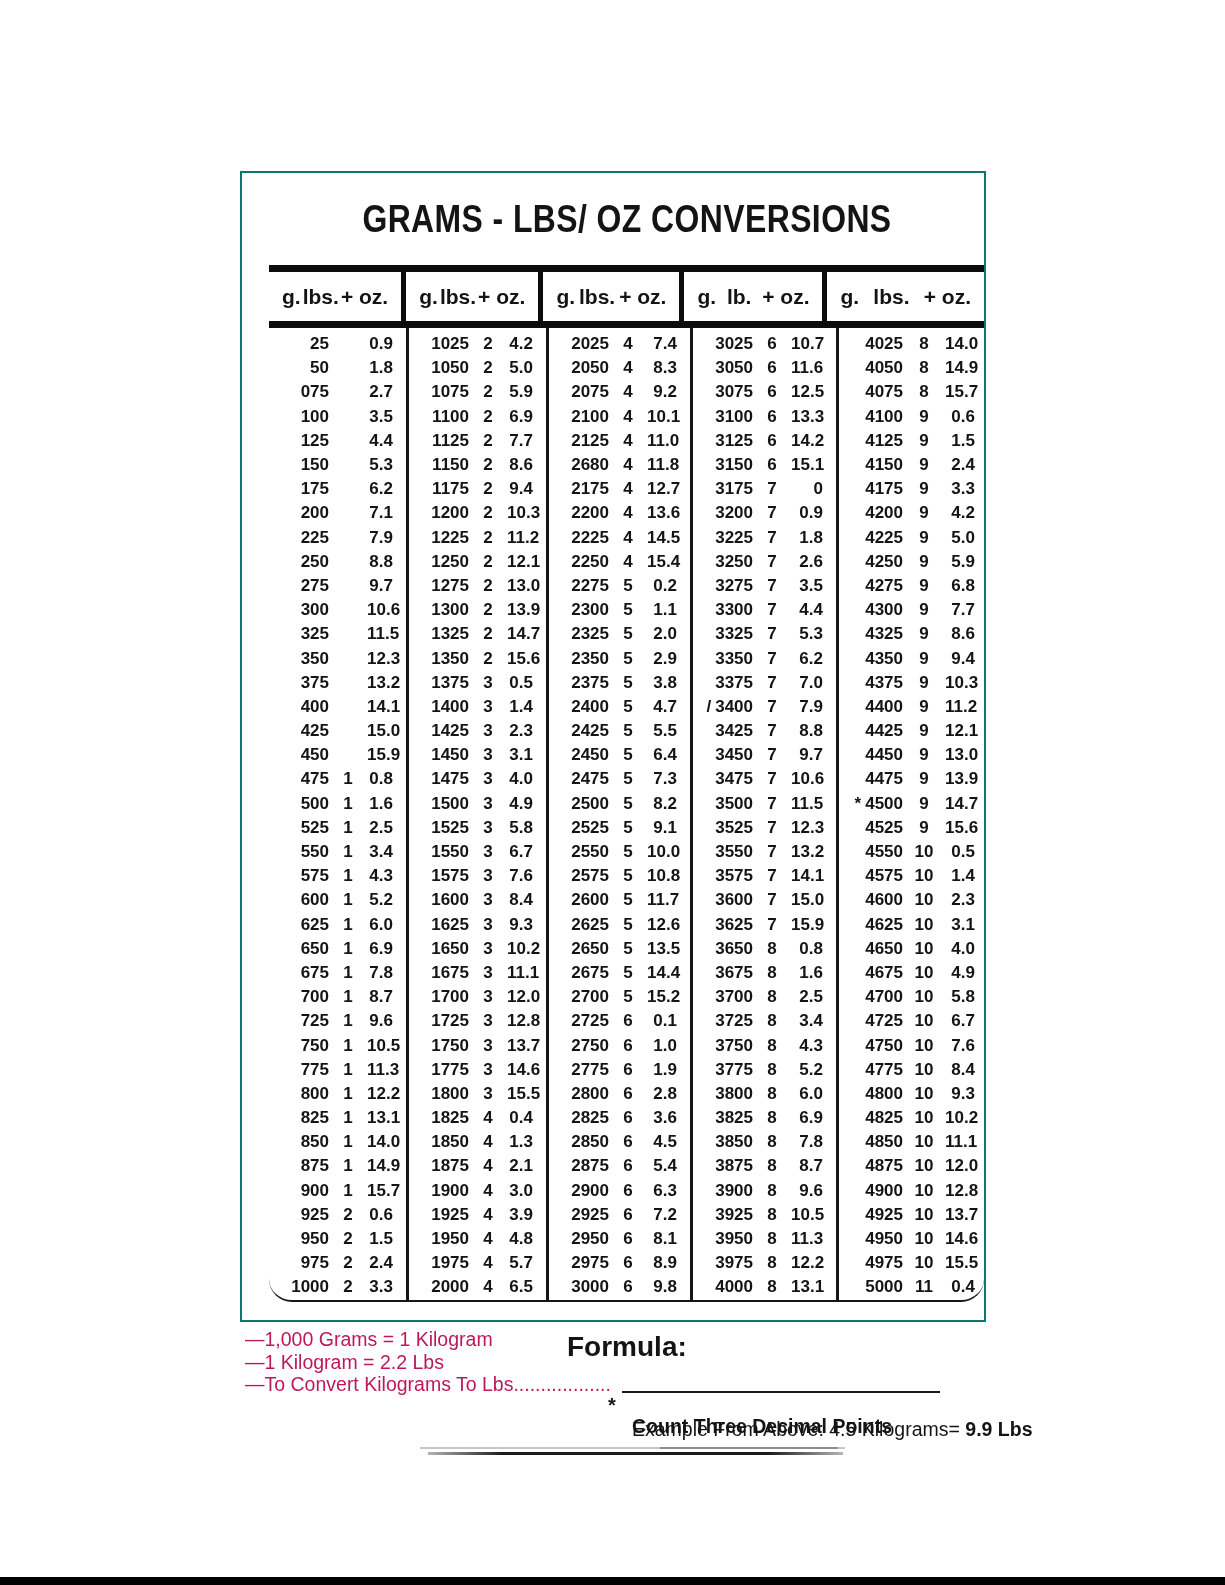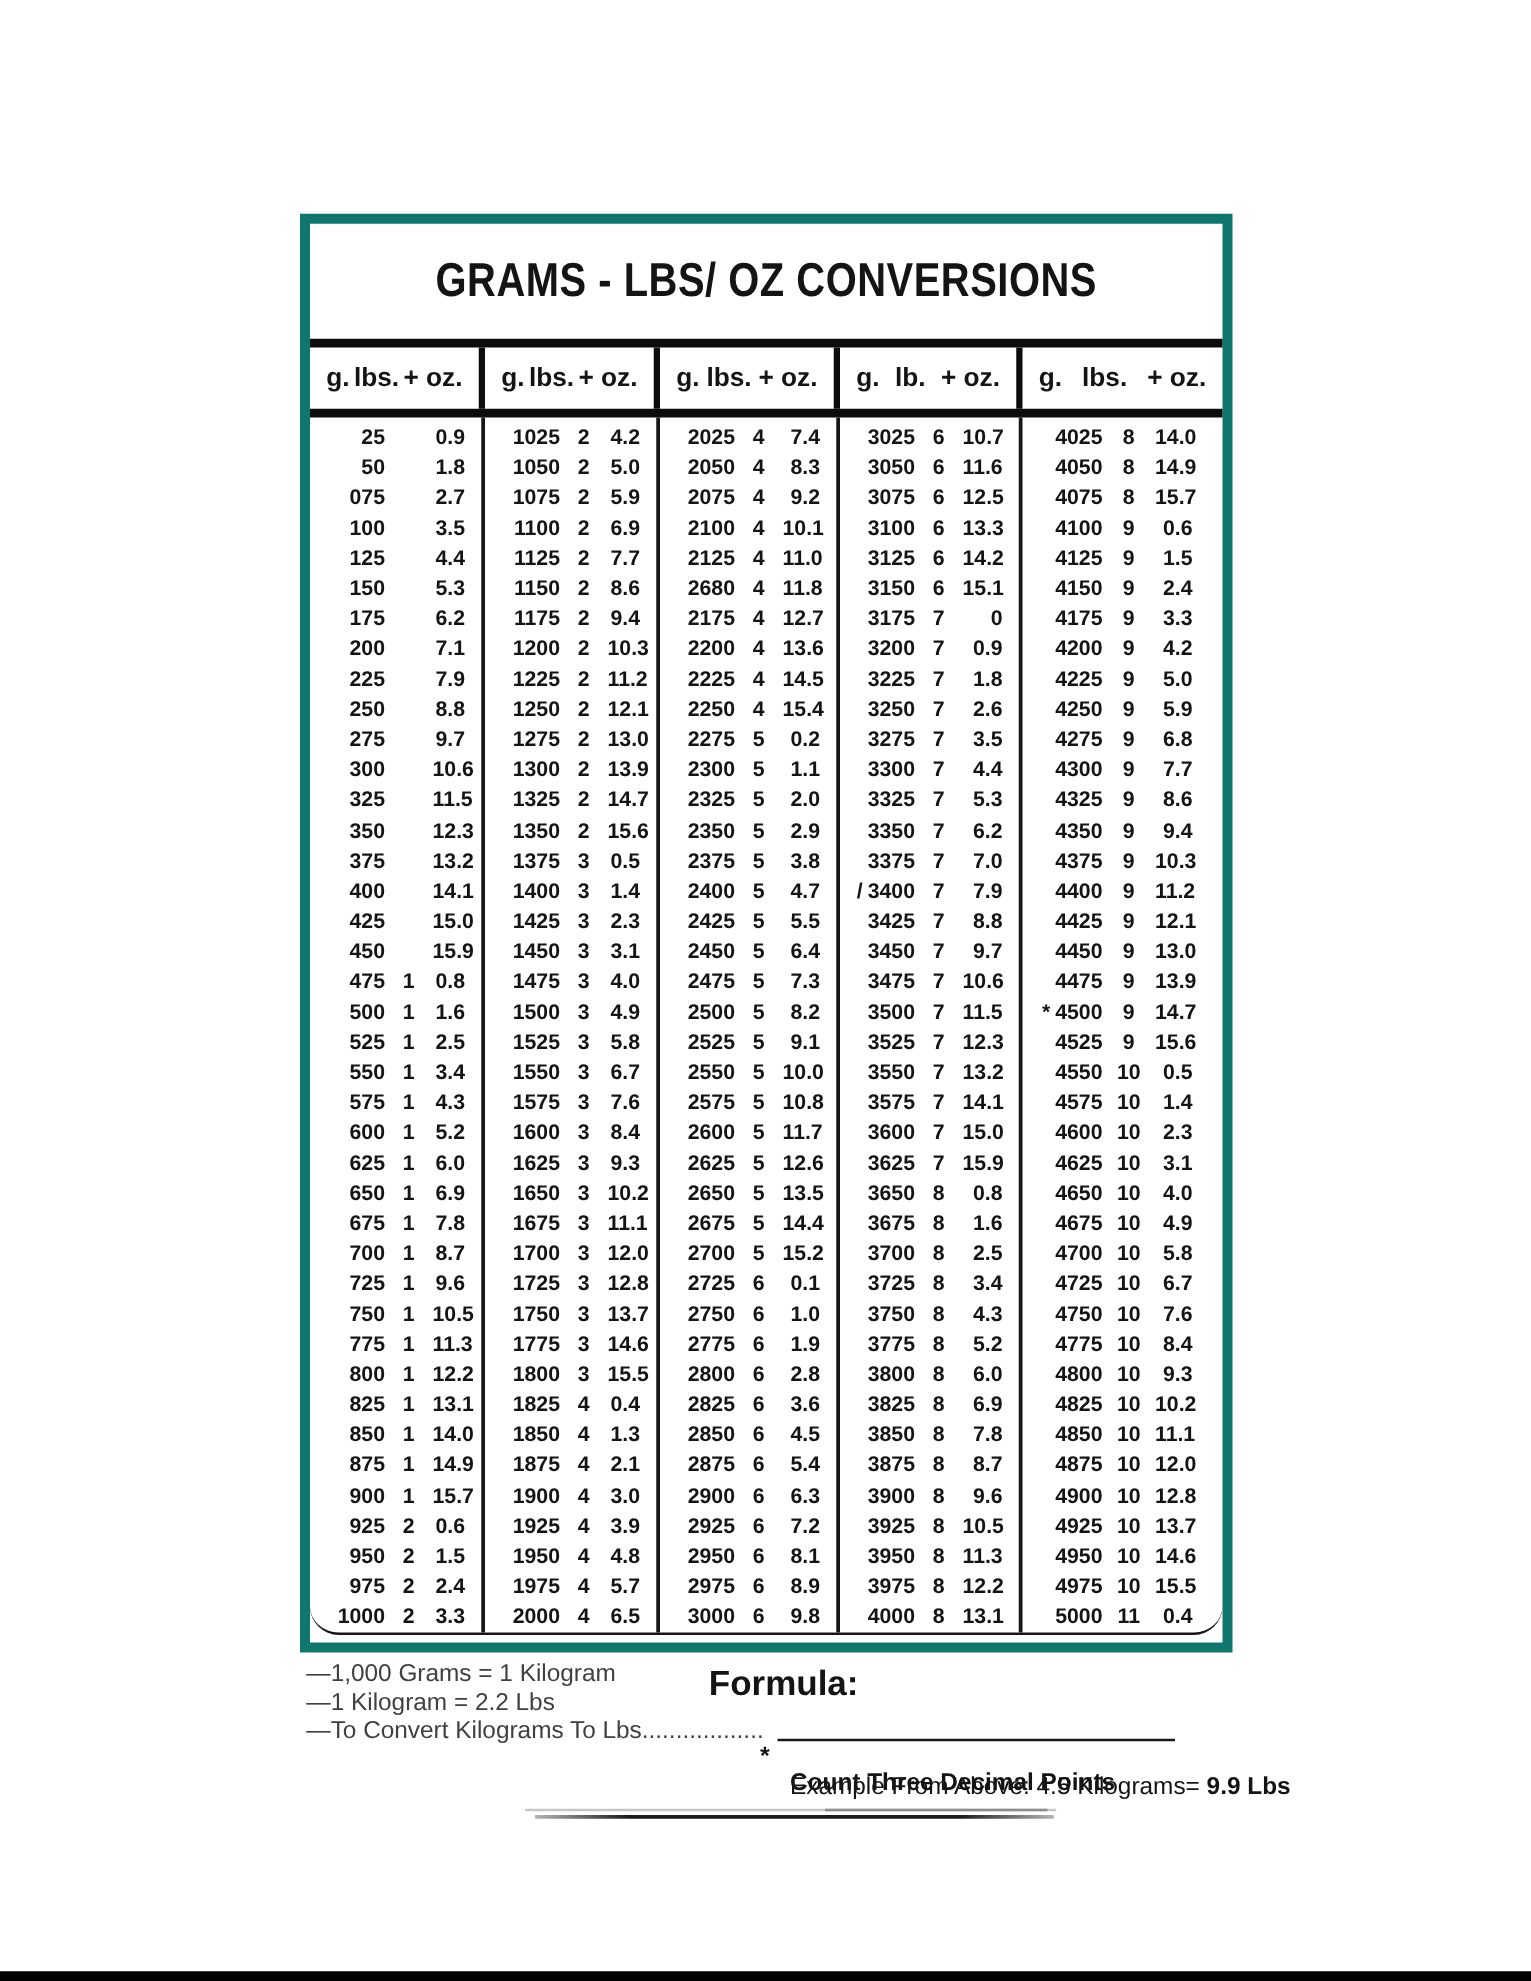--- a/index.html
+++ b/index.html
@@ -1,21 +1,21 @@
 <!DOCTYPE html>
 <html><head>
 <meta charset="utf-8">
 <style>
   html,body{margin:0;padding:0;background:#ffffff;}
   .page{position:relative;width:1225px;height:1585px;background:#ffffff;overflow:hidden;
         font-family:"Liberation Sans",sans-serif;color:#141414;}
 
   
   .conv-table{position:absolute;left:240px;top:171px;width:746px;height:1151px;
-              box-sizing:border-box;border:8px solid #0f766e;background:#fff;}
+              box-sizing:border-box;border:2px solid #0f766e;background:#fff;padding-left:27px;}
   .title-box{height:92px;display:flex;align-items:center;justify-content:center;}
   .title-box .title{font-size:38px;font-weight:bold;letter-spacing:.5px;
                     transform:scaleX(.84);transform-origin:center;white-space:nowrap;}
   .band{height:7px;background:#0c0c0c;}
 
   .header-row{display:flex;height:49px;}
   .header-cell{box-sizing:border-box;border-right:5px solid #0c0c0c;display:flex;
                align-items:center;justify-content:space-between;padding:0 13px;
                font-size:21px;font-weight:bold;white-space:nowrap;}
   .header-cell:last-child{border-right:none;}
@@ -29,21 +29,21 @@
   .col:last-child .row{grid-template-columns:64px 42px 1fr;}
   .c{white-space:nowrap;}
   .c.g{text-align:right;position:relative;}
   .c.lbs{text-align:center;}
   .c.oz{text-align:right;padding-right:13px;}
   .col:last-child .c.oz{padding-right:24px;}
   .prefix{margin-right:4px;font-weight:bold;}
 
   
   .abs{position:absolute;}
-  .notes{left:245px;top:1328px;font-size:19.5px;line-height:22.5px;color:#404040;}
+  .notes{left:245px;top:1328px;font-size:19.5px;line-height:22.5px;color:#be185d;}
   .formula-label{left:567px;top:1331px;font-size:28px;font-weight:bold;}
   .formula-stack{left:645px;top:1331px;font-size:19.5px;line-height:21.5px;}
   .formula-stack div{white-space:pre;}
   .sum-rule{left:622px;top:1391px;width:318px;height:2px;background:#181818;}
   .example-star{left:608px;top:1394px;font-size:20px;font-weight:bold;}
   .example-line{left:632px;top:1394px;font-size:19.5px;white-space:pre;margin-top:24px;}
   .example-line b{font-weight:bold;}
   .example-note{left:632px;top:1415px;font-size:19.5px;font-weight:bold;}
 
   

